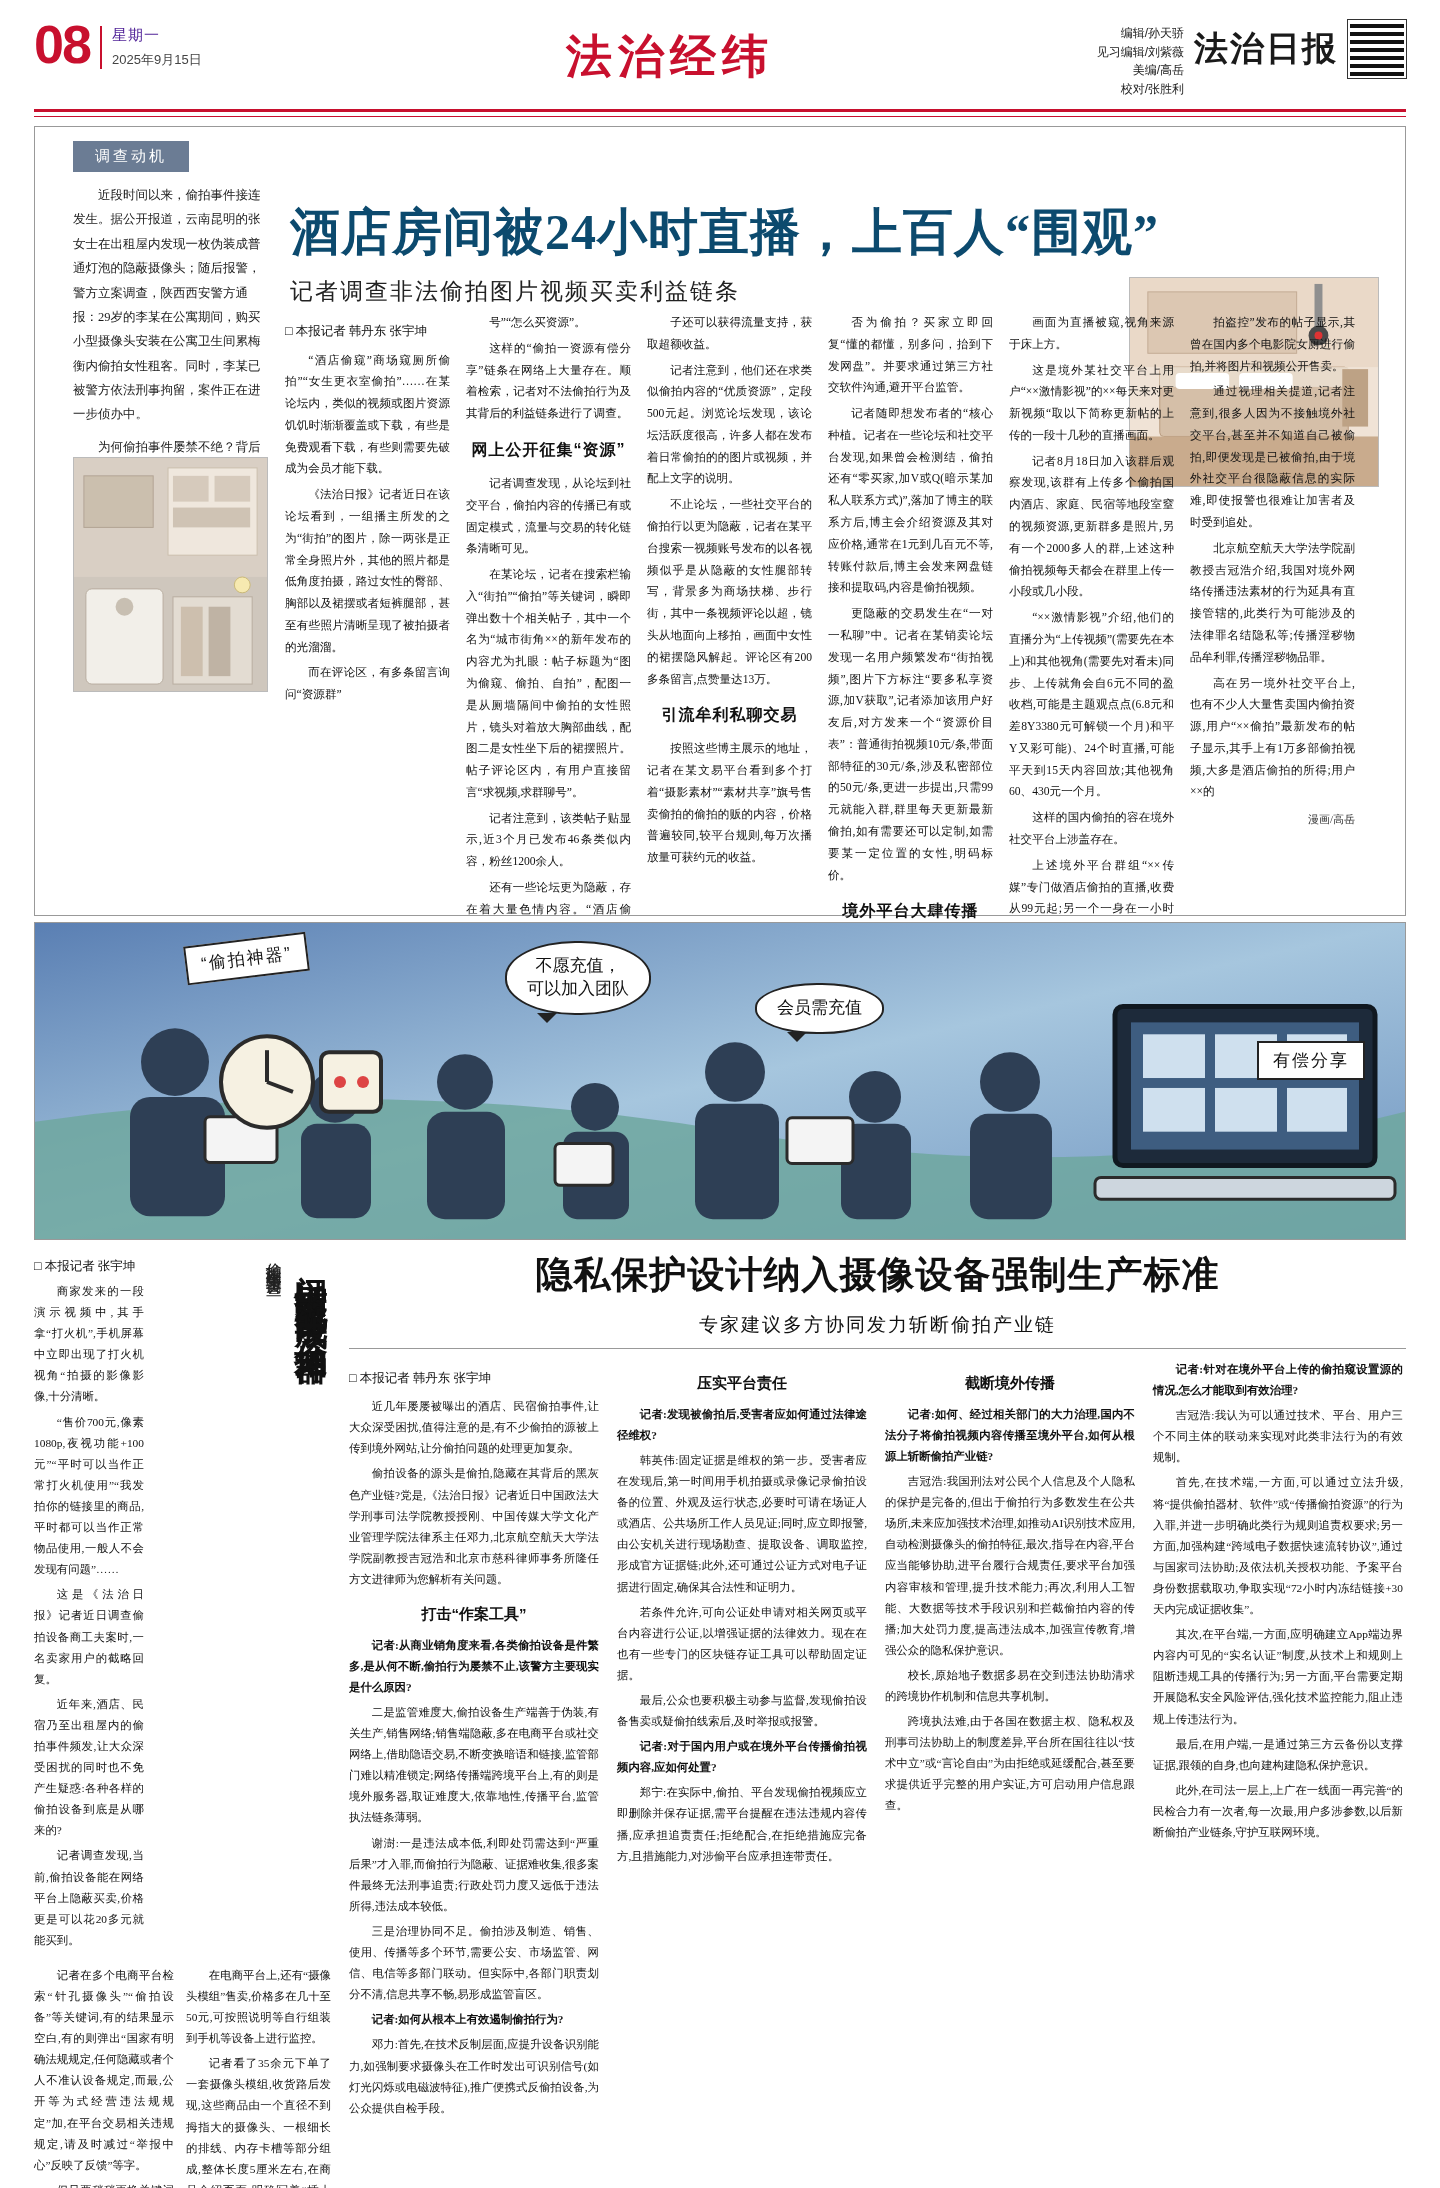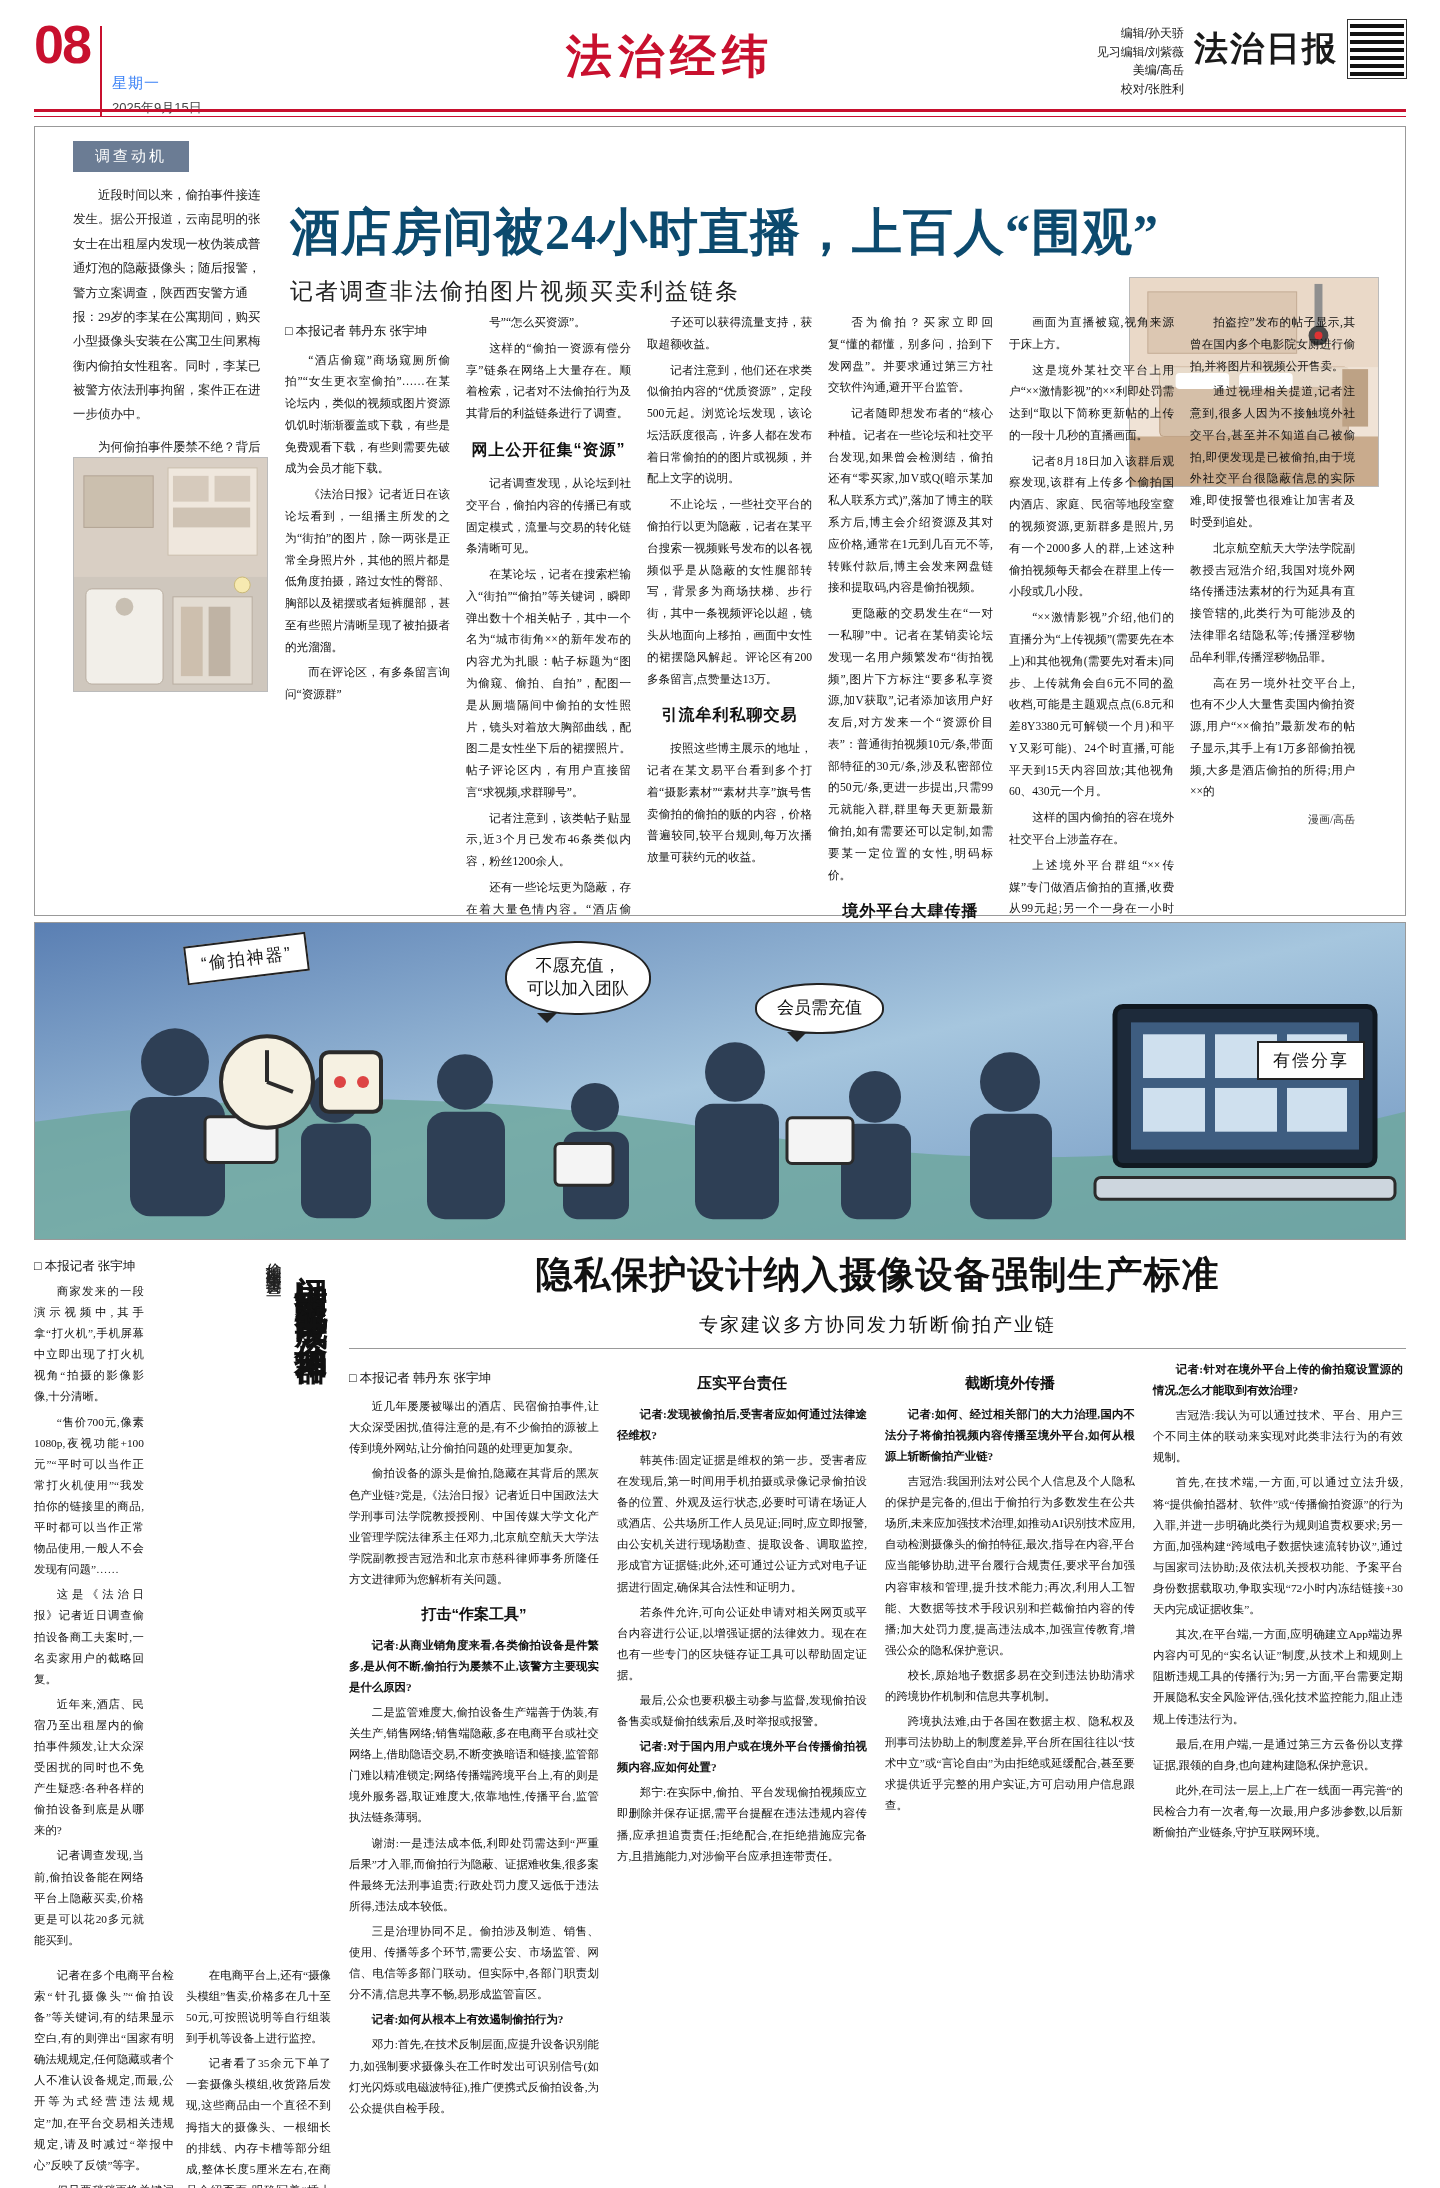--- a/index.html
+++ b/index.html
@@ -12,21 +12,21 @@
     position:relative;
     overflow:hidden;
   }
   .page { position:relative; width:1440px; height:2188px; padding:0 34px; }
 
   
   .masthead { position:relative; height:120px; display:flex; align-items:flex-start; padding-top:20px; }
   .mh-left { display:flex; align-items:flex-start; gap:10px; width:320px; }
   .mh-pageno { font-family:"Liberation Sans", sans-serif; font-size:54px; font-weight:bold; color:#c8102e; line-height:0.9; letter-spacing:-2px; }
   .mh-datebox { border-left:2px solid #c8102e; padding-left:10px; margin-top:6px; }
-  .mh-weekday { font-family:"Liberation Sans", sans-serif; font-size:15px; color:#3b82f6; letter-spacing:1px;margin-top:48px; }
+  .mh-weekday { font-family:"Liberation Sans", sans-serif; font-size:15px; color:#4c1d95; letter-spacing:1px; }
   .mh-date { font-family:"Liberation Sans", sans-serif; font-size:13px; color:#444; margin-top:6px; }
   .mh-center { flex:1; text-align:center; }
   .mh-section { font-family:"Liberation Serif", serif; font-weight:bold; font-size:46px; color:#c8102e; letter-spacing:6px; margin-top:6px; }
   .mh-right { width:420px; display:flex; justify-content:flex-end; align-items:flex-start; gap:10px; }
   .mh-credits { font-family:"Liberation Sans", sans-serif; font-size:12px; line-height:1.55; color:#222; text-align:right; padding-top:4px; }
   .mh-logo { font-family:"Liberation Serif", serif; font-weight:bold; font-size:34px; color:#1a1a1a; letter-spacing:2px; white-space:nowrap; padding-top:6px;}
   .qr { width:58px; height:58px; background:
      repeating-linear-gradient(0deg,#111 0 4px,#fff 4px 8px),
      repeating-linear-gradient(90deg,#111 0 4px,transparent 4px 8px);
      border:2px solid #fff; outline:1px solid #333; }
@@ -178,21 +178,21 @@
       </div>
       <div class="col">
         <p>否为偷拍？买家立即回复“懂的都懂，别多问，抬到下发网盘”。并要求通过第三方社交软件沟通,避开平台监管。</p>
         <p>记者随即想发布者的“核心种植。记者在一些论坛和社交平台发现,如果曾会检测结，偷拍还有“零买家,加V或Q(暗示某加私人联系方式)”,落加了博主的联系方后,博主会介绍资源及其对应价格,通常在1元到几百元不等,转账付款后,博主会发来网盘链接和提取码,内容是偷拍视频。</p>
         <p>更隐蔽的交易发生在“一对一私聊”中。记者在某销卖论坛发现一名用户频繁发布“街拍视频”,图片下方标注“要多私享资源,加V获取”,记者添加该用户好友后,对方发来一个“资源价目表”：普通街拍视频10元/条,带面部特征的30元/条,涉及私密部位的50元/条,更进一步提出,只需99元就能入群,群里每天更新最新偷拍,如有需要还可以定制,如需要某一定位置的女性,明码标价。</p>
         <div class="sub-t">境外平台大肆传播</div>
         <p>一家人在酒店其实最隐地交谈着,体不知自己的一举一动正在被上百人“围观”,不仅他们过的的内容听得一清二楚,他们看手机时上面的内容也依稀可见,该</p>
       </div>
       <div class="col">
         <p>画面为直播被窥,视角来源于床上方。</p>
-        <p>这是境外某社交平台上用户“××激情影视”的××利即处罚需达到“取以下简称更新帖的上传的一段十几秒的直播画面。</p>
+        <p>这是境外某社交平台上用户“××激情影视”的××每天来对更新视频“取以下简称更新帖的上传的一段十几秒的直播画面。</p>
         <p>记者8月18日加入该群后观察发现,该群有上传多个偷拍国内酒店、家庭、民宿等地段室窒的视频资源,更新群多是照片,另有一个2000多人的群,上述这种偷拍视频每天都会在群里上传一小段或几小段。</p>
         <p>“××激情影视”介绍,他们的直播分为“上传视频”(需要先在本上)和其他视角(需要先对看未)同步、上传就角会自6元不同的盈收档,可能是主题观点点(6.8元和差8Y3380元可解锁一个月)和平Y又彩可能)、24个时直播,可能平天到15天内容回放;其他视角60、430元一个月。</p>
         <p>这样的国内偷拍的容在境外社交平台上涉盖存在。</p>
         <p>上述境外平台群组“××传媒”专门做酒店偷拍的直播,收费从99元起;另一个一身在一小时以上,一年会员分为288元,永久会员638元。</p>
         <p></p>
       </div>
       <div class="col">
         <p>拍盗控”发布的帖子显示,其曾在国内多个电影院女厕进行偷拍,并将图片和视频公开售卖。</p>
         <p>通过视理相关提道,记者注意到,很多人因为不接触境外社交平台,甚至并不知道自己被偷拍,即便发现是已被偷拍,由于境外社交平台很隐蔽信息的实际难,即使报警也很难让加害者及时受到追处。</p>
         <p>北京航空航天大学法学院副教授吉冠浩介绍,我国对境外网络传播违法素材的行为延具有直接管辖的,此类行为可能涉及的法律罪名结隐私等;传播淫秽物品牟利罪,传播淫秽物品罪。</p>

